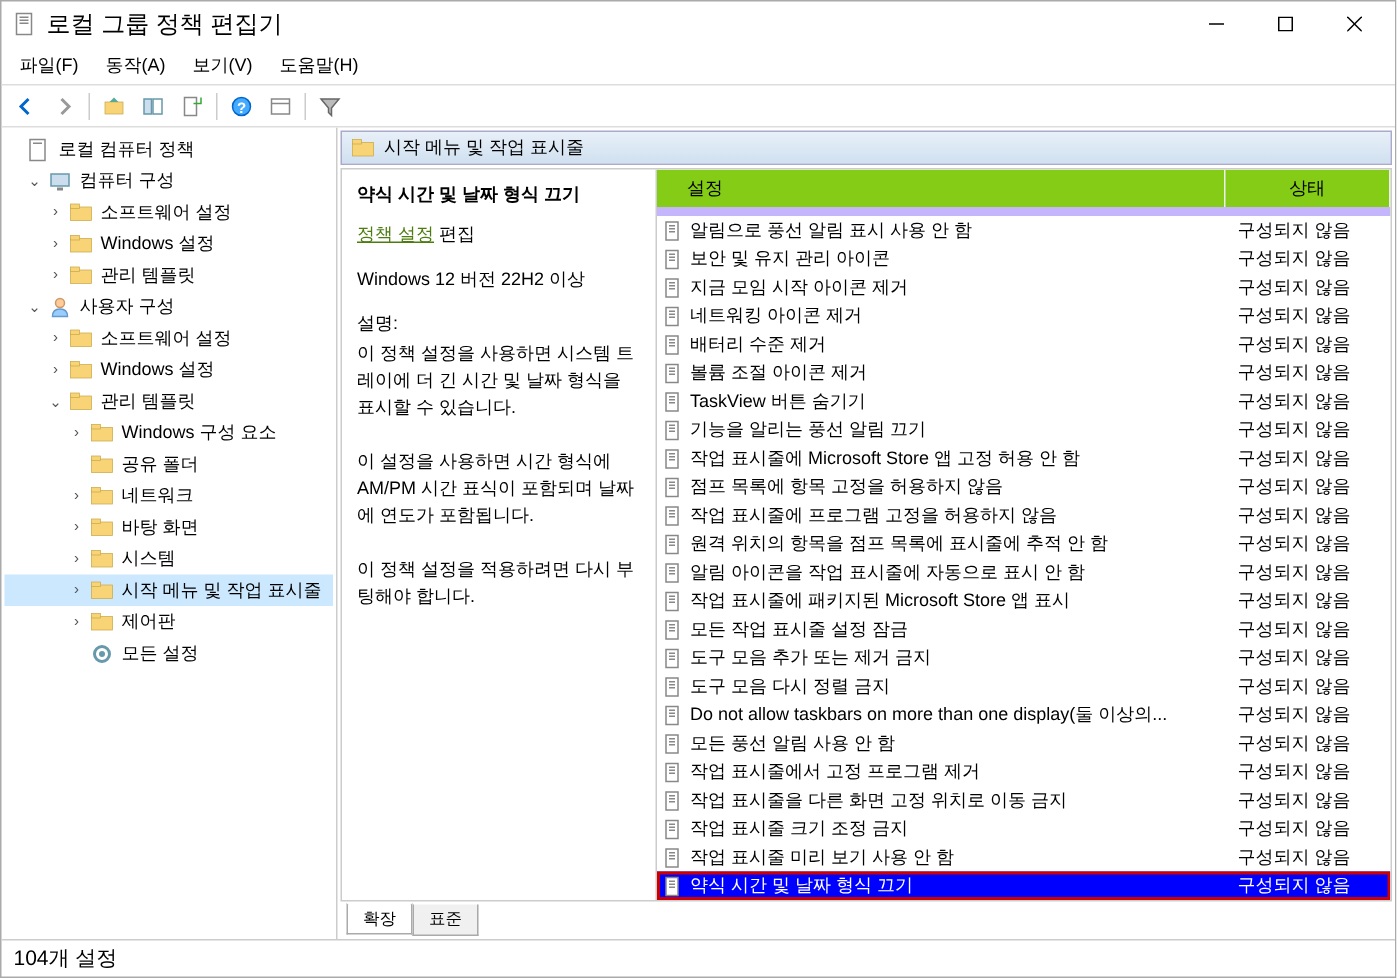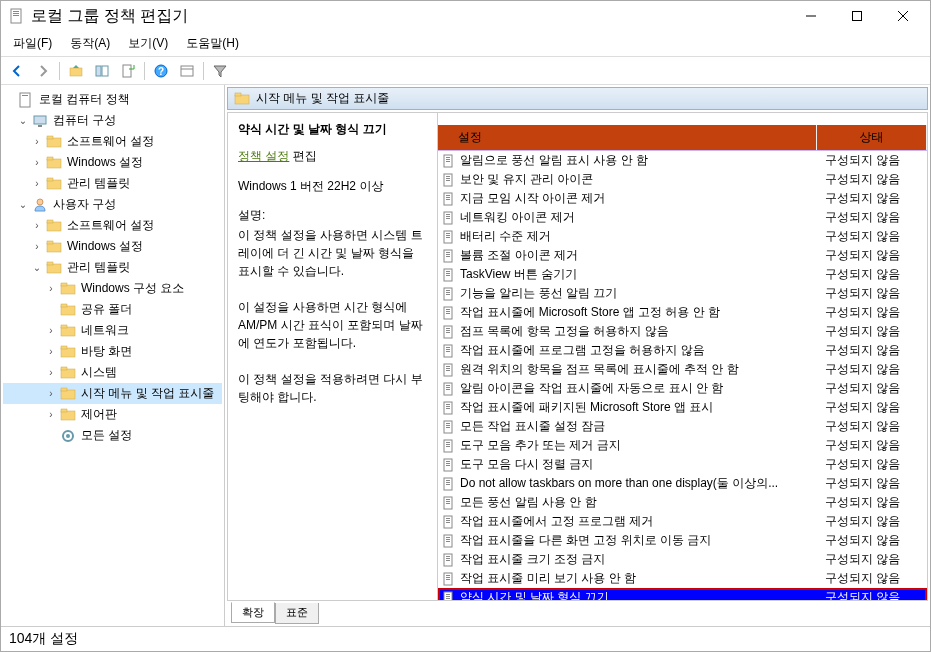--- a/index.html
+++ b/index.html
@@ -41,21 +41,21 @@
   .content-splitter { flex: 1; display: flex; overflow: hidden; border: 1px solid #ccc; margin: 0 2px; }
   
   .detail-pane { width: 210px; padding: 8px 10px; overflow-y: auto; border-right: 1px solid #ccc; }
   .detail-title { font-weight: bold; margin-bottom: 10px; }
   .detail-link { color: #4d7c0f; text-decoration: underline; cursor: pointer; }
   .detail-section { margin-top: 12px; }
   .detail-label { margin-bottom: 2px; }
   .detail-body { line-height: 1.5; }
   
   .list-pane { flex: 1; display: flex; flex-direction: column; overflow: hidden; }
-  .list-header { display: flex; background: #c2410c; border-bottom: 1px solid #c4b5fd; margin-top: 12px; }
+  .list-header { display: flex; background: #84cc16; border-bottom: 6px solid #c4b5fd; }
   .list-header-cell { padding: 4px 8px; text-align: left; border-right: 1px solid #eee; }
   .col-setting { flex: 1; padding-left: 20px; }
   .col-state { width: 110px; text-align: center; }
   
   .list-body { flex: 1; overflow-y: auto; overflow-x: hidden; }
   .list-row { display: flex; align-items: center; padding: 1px 0; cursor: pointer; }
   .list-row.selected { background: #0000ff; color: #fff; }
   .list-row.highlighted { outline: 2px solid #cc0000; outline-offset: -2px; }
   .list-cell-setting { flex: 1; display: flex; align-items: center; padding-left: 4px; overflow: hidden; text-overflow: ellipsis; white-space: nowrap; }
   .list-cell-state { width: 110px; padding: 0 8px; white-space: nowrap; }
@@ -313,21 +313,21 @@
 
       <div class="content-splitter">
 
         <div class="detail-pane">
           <div class="detail-title">약식 시간 및 날짜 형식 끄기</div>
           <div>
             <span class="detail-link">정책 설정</span>
             <span>편집</span>
           </div>
           <div class="detail-section">
-            <div class="detail-body">Windows 1 버전 22H2 이상</div>
+            <div class="detail-body">Windows 12 버전 22H2 이상</div>
           </div>
           <div class="detail-section">
             <div class="detail-label">설명:</div>
             <div class="detail-body">
               <p>이 정책 설정을 사용하면 시스템 트레이에 더 긴 시간 및 날짜 형식을 표시할 수 있습니다.</p><br>
               <p>이 설정을 사용하면 시간 형식에 AM/PM 시간 표식이 포함되며 날짜에 연도가 포함됩니다.</p><br>
               <p>이 정책 설정을 적용하려면 다시 부팅해야 합니다.</p>
             </div>
           </div>
         </div>

